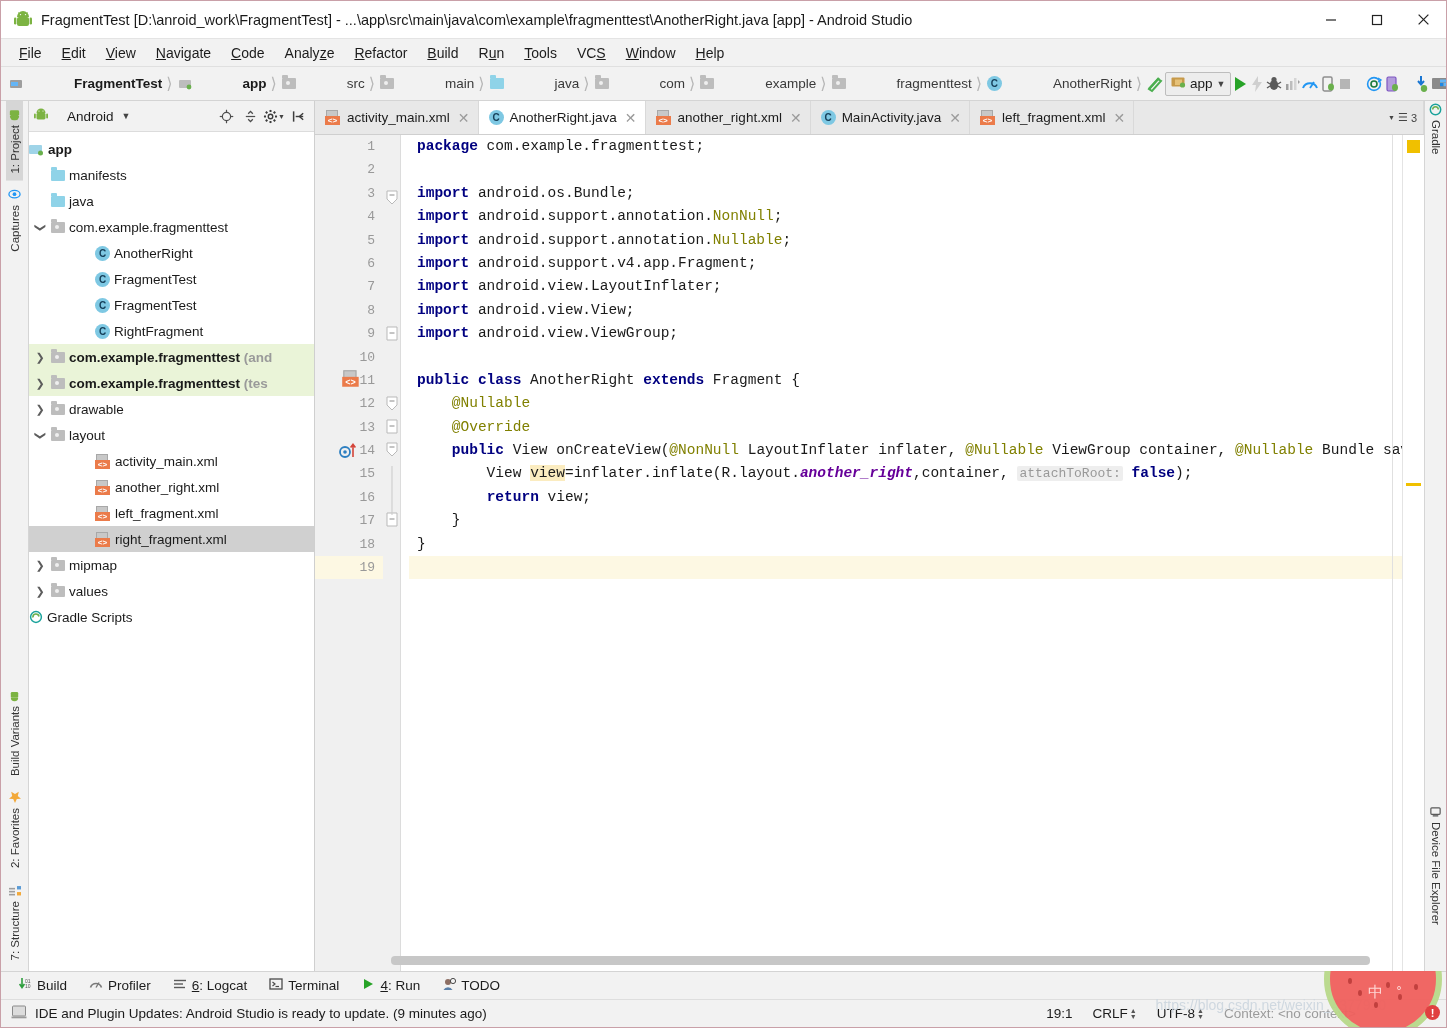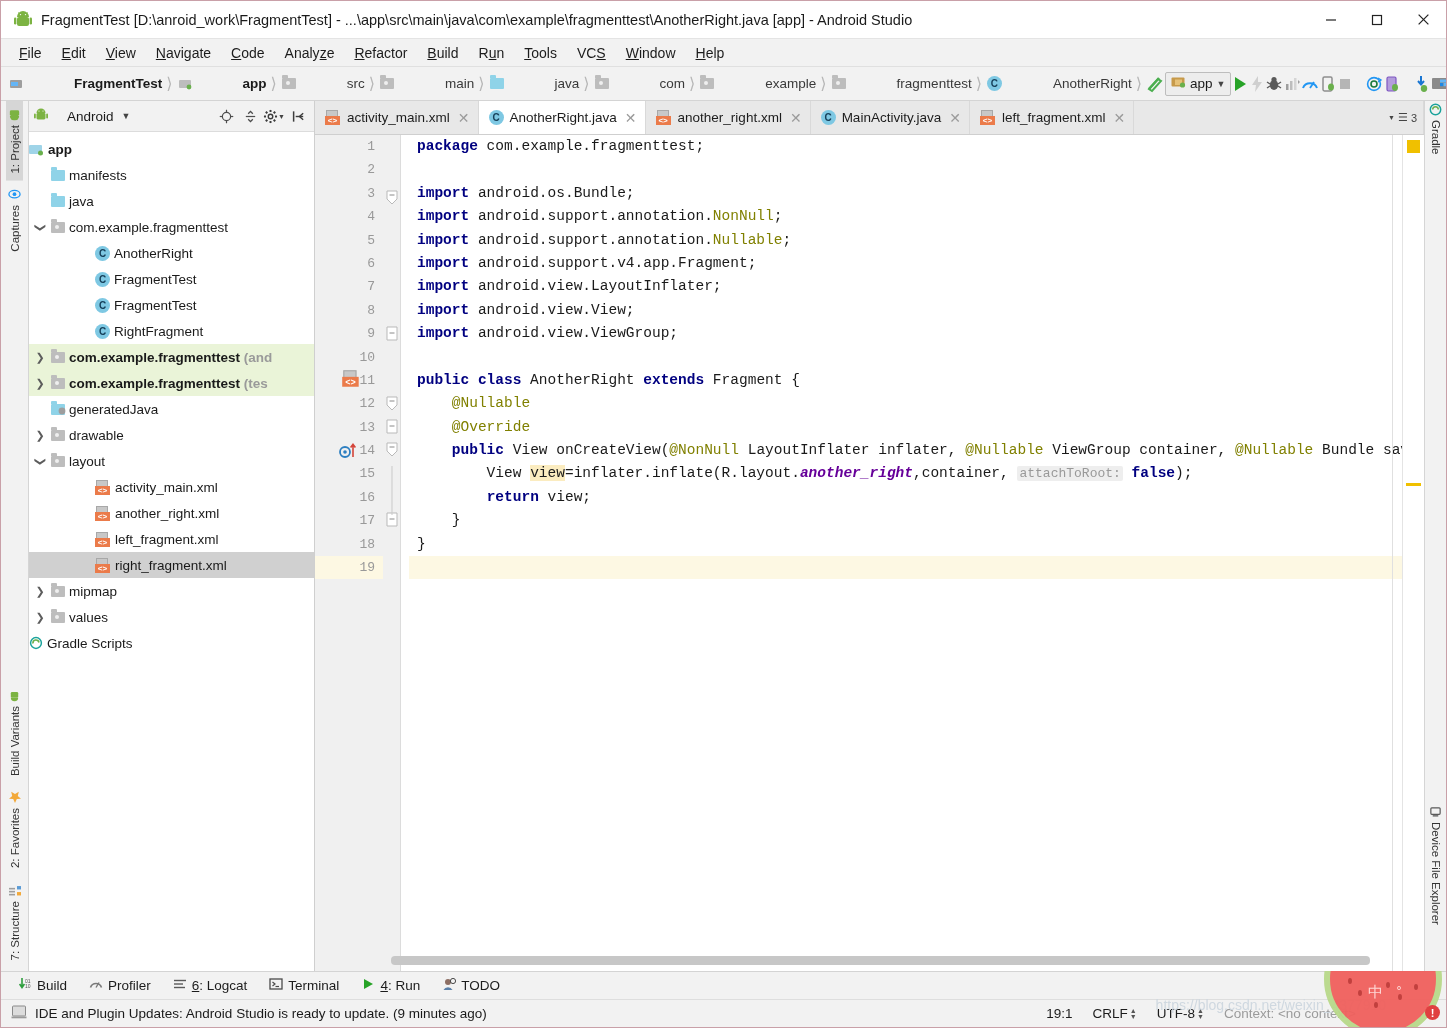--- a/index.html
+++ b/index.html
@@ -550,30 +550,20 @@
               <span class="folder grey"></span>
             </span>
             <span class="tlabel b">com.example.fragmenttest<span class="dim"> (and</span></span>
           </div>
           <div class="trow greenish">
             <span class="arrow">❯</span>
             <span style="display:inline-flex">
               <span class="folder grey"></span>
             </span>
             <span class="tlabel b">com.example.fragmenttest<span class="dim"> (tes</span></span>
-          </div>
-          <div class="trow">
-            <span class="tw"></span>
-            <span style="display:inline-flex;position:relative">
-              <span class="folder"></span>
-              <svg width="8" height="8" style="position:absolute;left:7px;top:3px">
-                <circle cx="4" cy="4" r="3.4" fill="#9e9e9e"></circle>
-              </svg>
-            </span>
-            <span class="tlabel">generatedJava</span>
           </div>
           <div class="trow">
             <span class="arrow">❯</span>
             <span style="display:inline-flex">
               <span class="folder grey"></span>
             </span>
             <span class="tlabel">drawable</span>
           </div>
           <div class="trow">
             <span class="arrow" style="transform: rotate(90deg);">❯</span>

